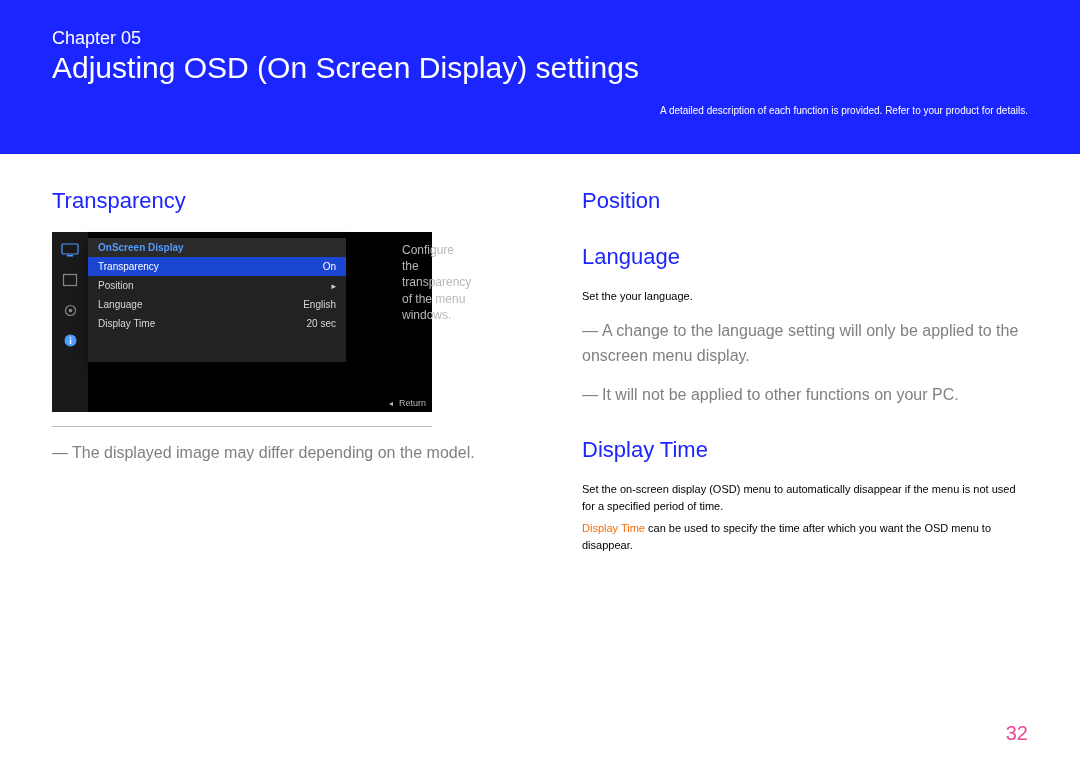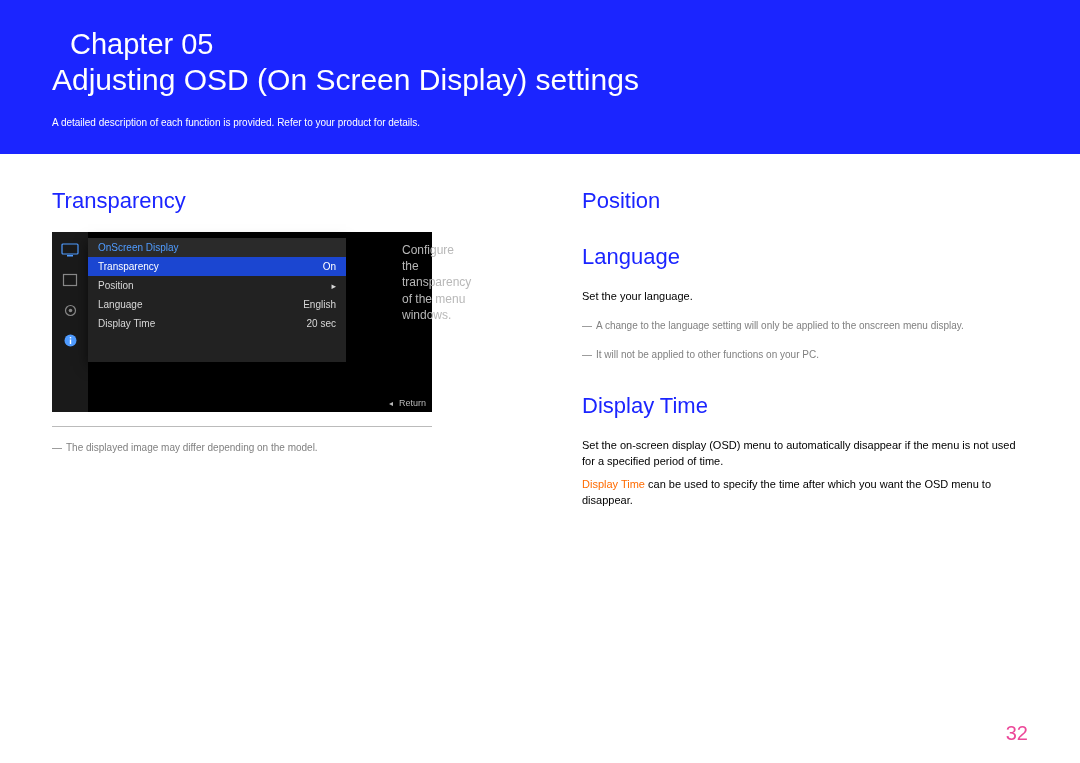--- a/index.html
+++ b/index.html
@@ -11,33 +11,33 @@
     position: relative;
     color: #000;
   }
   .banner {
     background: #1b25ff;
     color: #fff;
     padding: 28px 52px 18px 52px;
     height: 154px;
   }
   .chapter-label {
-    font-size: 29px;
+    font-size: 18px;
     font-weight: 400;
     margin-bottom: 2px;
-    margin-left: 18px;
   }
   .chapter-title {
     font-size: 30px;
     font-weight: 400;
     margin-bottom: 20px;
   }
   .chapter-sub {
     font-size: 10px;
     font-weight: 400;
+    text-align: right;
   }
   .content {
     display: flex;
     padding: 34px 52px 0 52px;
     gap: 80px;
   }
   .col-left { width: 450px; flex: 0 0 450px; }
   .col-right { flex: 1; }
   .section-title {
     color: #1b25ff;
@@ -46,21 +46,21 @@
     margin-bottom: 18px;
   }
   .section-title.mt { margin-top: 30px; }
   .body-text {
     font-size: 11px;
     color: #000;
     line-height: 1.5;
     margin-bottom: 6px;
   }
   .note {
-    font-size: 10px;
+    font-size: 16px;
     color: #808080;
     line-height: 1.6;
     margin-bottom: 2px;
     margin-top: 13px;
   }
   .note::before {
     content: "―";
     margin-right: 4px;
     color: #808080;
   }
@@ -112,20 +112,21 @@
     width: 258px;
     height: 124px;
     background: #222;
     box-shadow: 0 4px 12px rgba(0,0,0,0.6);
   }
   .osd-header {
     background: #2a2a2a;
     color: #4f9bff;
     padding: 4px 10px;
     font-size: 10px;
+    font-weight: bold;
   }
   .osd-row {
     display: flex;
     justify-content: space-between;
     align-items: center;
     padding: 4px 10px;
     font-size: 10px;
     color: #d8d8d8;
   }
   .osd-row.selected {

